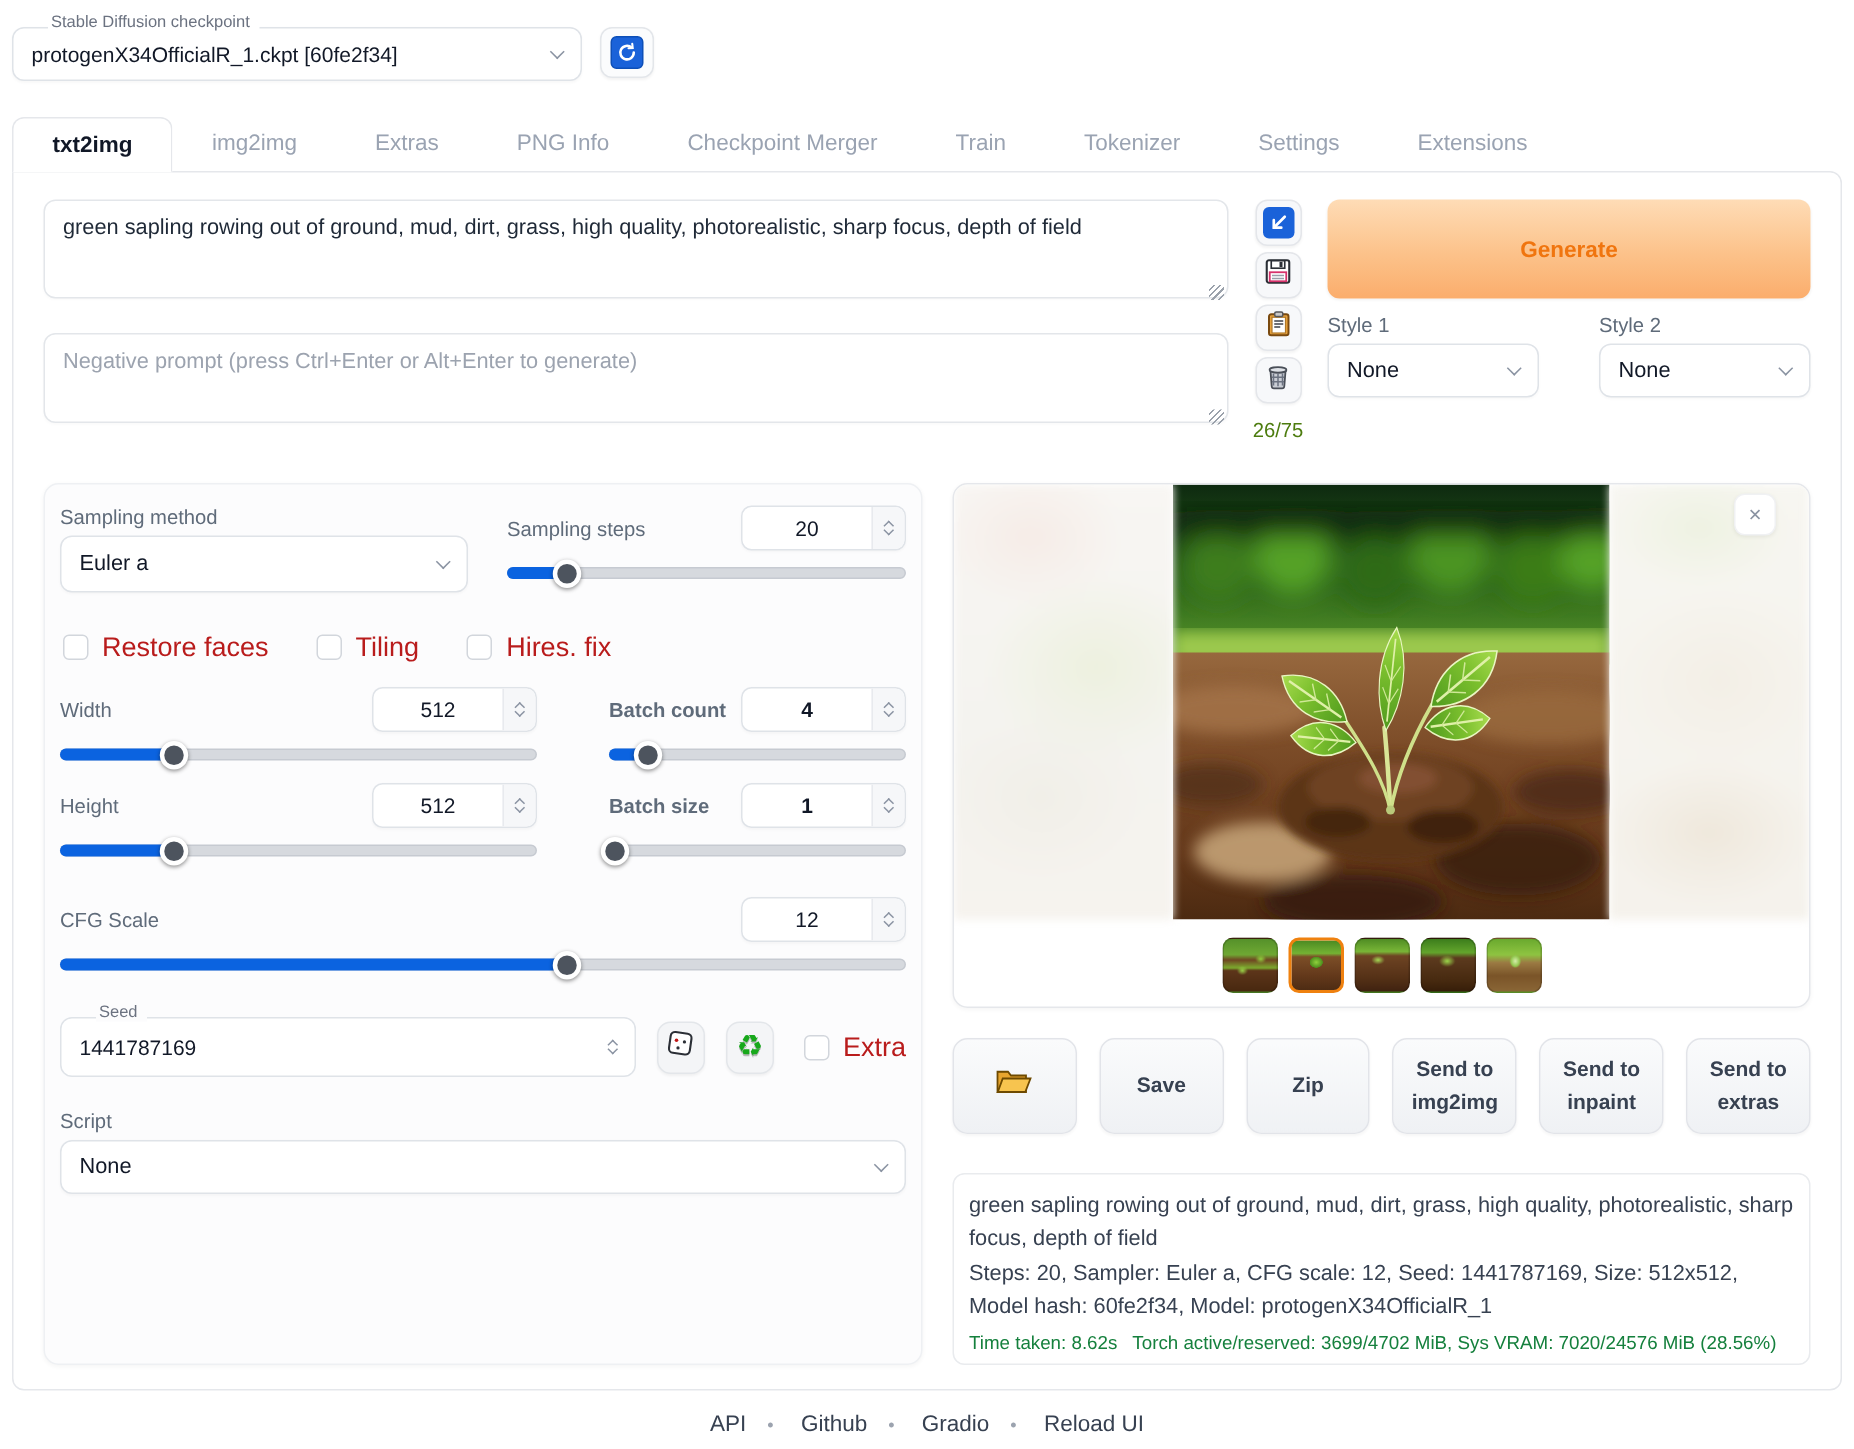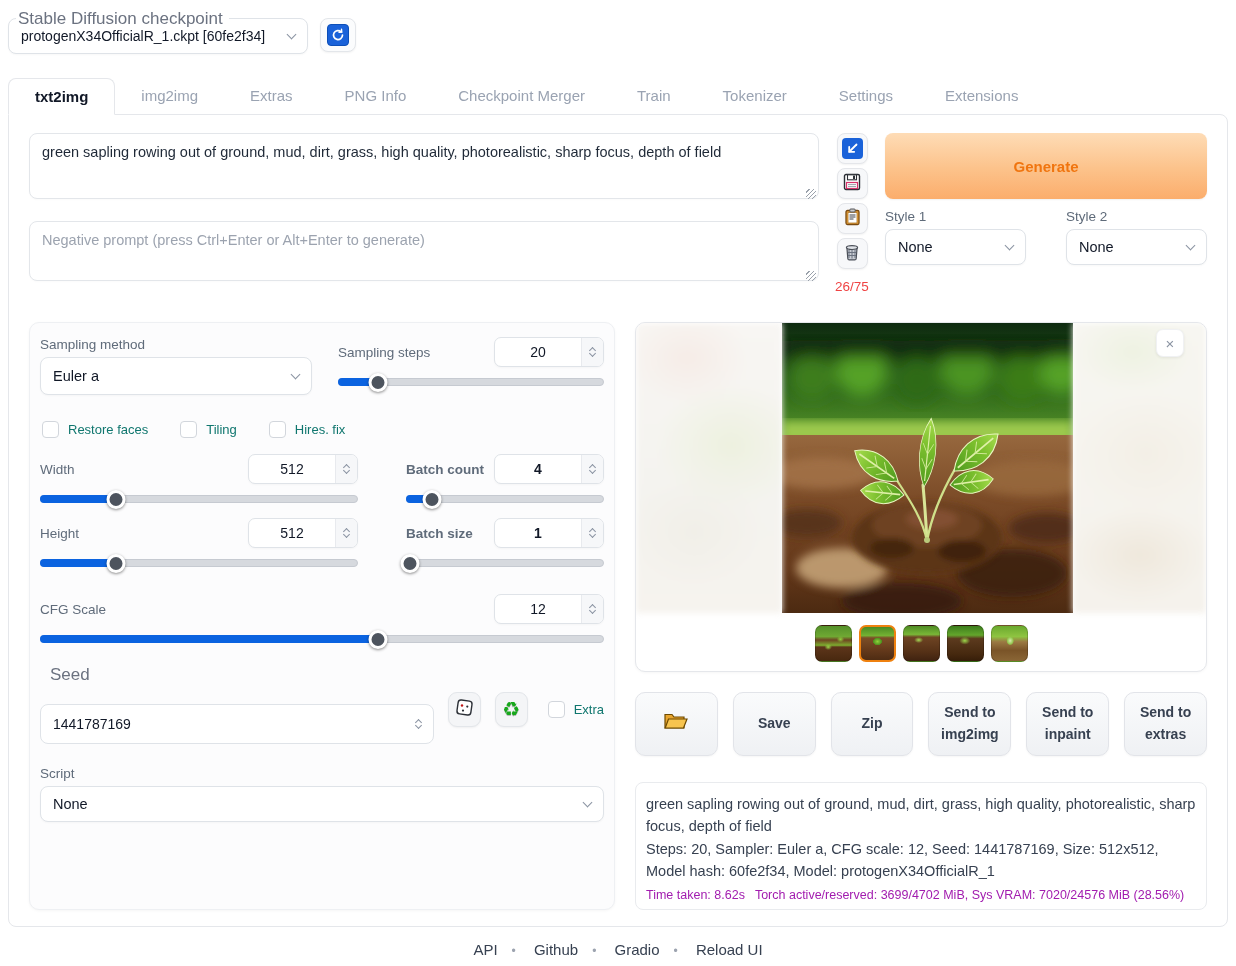--- a/index.html
+++ b/index.html
@@ -2,22 +2,22 @@
 <html><head>
 <meta charset="utf-8">
 <style>
   * { margin:0; padding:0; box-sizing:border-box; }
   html,body { width:1236px; height:966px; background:#ffffff; font-family:"Liberation Sans",sans-serif; color:#1f2937; overflow:hidden; }
   .app { padding:10px 8px 0 8px; }
 
   
   .header-row { display:flex; align-items:flex-start; gap:12px; margin-top:8px; }
   .field-wrap { position:relative; }
-  .field-legend { position:absolute; top:-9px; left:8px; background:#fff; padding:0 6px 0 2px; font-size:17px; color:#6b7280; white-space:nowrap; }
-  .checkpoint-box { width:300px; height:36px; border:1px solid #dfe3e8; border-radius:8px; background:#fff; display:flex; align-items:center; justify-content:space-between; padding:0 12px; box-shadow:0 1px 2px rgba(0,0,0,.03); cursor:pointer; }
+  .field-legend { position:absolute; top:-9px; left:24px; background:#fff; padding:0 6px 0 2px; font-size:11px; color:#6b7280; white-space:nowrap; }
+  .checkpoint-box { width:380px; height:36px; border:1px solid #dfe3e8; border-radius:8px; background:#fff; display:flex; align-items:center; justify-content:space-between; padding:0 12px; box-shadow:0 1px 2px rgba(0,0,0,.03); cursor:pointer; }
   .checkpoint-box .val { font-size:14px; color:#111827; }
   .icon-sq-btn { width:36px; height:34px; border:1px solid #e3e6ea; border-radius:8px; background:#fbfcfd; display:flex; align-items:center; justify-content:center; box-shadow:0 1px 2px rgba(0,0,0,.05); cursor:pointer; }
   .refresh-chip { width:22px; height:22px; background:#1a62d9; border:1px solid #0d4fb8; border-radius:4px; display:flex; align-items:center; justify-content:center; }
 
   .chev { width:7px; height:7px; border-right:1.8px solid #8a93a2; border-bottom:1.8px solid #8a93a2; display:inline-block; }
   .chev.down { transform:rotate(45deg); margin-top:-3px; }
   .chev.up   { transform:rotate(-135deg); margin-bottom:-3px; }
   .chev.sm { width:5px; height:5px; border-width:1.4px; }
 
   
@@ -32,21 +32,21 @@
   .prompt-col { flex:1; min-width:0; }
   textarea.prompt { width:100%; height:66px; border:1px solid #e3e6ea; border-radius:8px; padding:10px 12px; font-family:"Liberation Sans",sans-serif; font-size:14.5px; color:#1f2937; resize:none; outline:none; box-shadow:0 1px 2px rgba(0,0,0,.02); background:#fff; }
   textarea.prompt::placeholder { color:#9ca3af; }
   .ta-wrap { position:relative; }
   .ta-wrap .grip { position:absolute; right:3px; bottom:4px; width:10px; height:10px; background:repeating-linear-gradient(135deg, transparent 0 2px, #9aa1ab 2px 3px); pointer-events:none; }
   .ta-wrap + .ta-wrap { margin-top:18px; }
 
   .icon-col { width:38px; display:flex; flex-direction:column; align-items:center; gap:4px; }
   .mini-btn { width:31px; height:31px; border:1px solid #e4e6ea; border-radius:8px; background:#f7f8fa; display:flex; align-items:center; justify-content:center; box-shadow:0 1px 2px rgba(0,0,0,.05); cursor:pointer; }
   .paste-chip { width:21px; height:21px; background:#1a62d9; border-radius:4px; display:flex; align-items:center; justify-content:center; }
-  .token-counter { margin-top:6px; font-size:13.5px; color:#ef4444; }
+  .token-counter { margin-top:6px; font-size:13.5px; color:#4d7c0f; }
 
   
   .gen-col { width:322px; }
   .generate-btn { width:100%; height:66px; border:none; border-radius:8px; background:linear-gradient(180deg,#fedcb6 0%,#fcc28a 55%,#fbad6c 100%); color:#f0750f; font-weight:700; font-size:15px; font-family:"Liberation Sans",sans-serif; cursor:pointer; box-shadow:0 1px 2px rgba(0,0,0,.06); }
   .styles-row { display:flex; gap:40px; margin-top:10px; }
   .style-block { width:141px; }
   .small-label { font-size:13.5px; color:#5f6b7a; margin-bottom:5px; display:block; }
   .dropdown { height:36px; border:1px solid #dfe3e8; border-radius:8px; background:#fff; display:flex; align-items:center; justify-content:space-between; padding:0 12px; box-shadow:0 1px 2px rgba(0,0,0,.03); cursor:pointer; }
   .dropdown .val { font-size:14.5px; color:#111827; }
 
@@ -63,33 +63,33 @@
   .numbox .spin { width:22px; border-left:1px solid #e8eaee; background:#f6f7f9; display:flex; flex-direction:column; align-items:center; justify-content:center; gap:4px; cursor:pointer; }
 
   .slider { position:relative; height:18px; margin-top:4px; }
   .slider .track { position:absolute; left:0; right:0; top:5px; height:8px; background:#d6d9de; border:1px solid #c6cad1; border-radius:5px; }
   .slider .fill { position:absolute; left:0; top:5px; width:var(--p); height:8px; background:#0b63e0; border-radius:5px 0 0 5px; }
   .slider .knob { position:absolute; left:var(--p); top:0; width:19px; height:19px; border-radius:50%; background:#4d545e; border:3px solid #fff; box-shadow:0 1px 3px rgba(0,0,0,.45); transform:translateX(-50%); cursor:grab; }
 
   .checks-row { display:flex; gap:32px; margin:26px 2px 16px 2px; }
   .check { display:flex; align-items:center; gap:9px; cursor:pointer; }
   .cbox { width:17px; height:17px; border:1.6px solid #d2d6dc; border-radius:4px; background:#fff; }
-  .check span.lbl { font-size:13px; color:#0f766e; }
+  .check span.lbl { font-size:18px; color:#b91c1c; }
 
   .dims-grid { display:flex; gap:48px; }
   .dims-left { width:318px; }
   .dims-right { flex:1;font-weight:bold; }
   .dim-block { margin-bottom:10px; }
 
   .cfg-block { margin-top:12px; }
 
   .seed-row { display:flex; align-items:center; gap:14px; margin-top:26px; }
   .seed-field { position:relative; width:420px; }
   .seed-field .field-legend { background:#fcfcfd; }
-  .seed-box { height:40px; border:1px solid #dfe3e8; border-radius:8px; background:#fff; display:flex; align-items:center; justify-content:space-between; padding:0 12px;margin-top:30px; }
+  .seed-box { height:40px; border:1px solid #dfe3e8; border-radius:8px; background:#fff; display:flex; align-items:center; justify-content:space-between; padding:0 12px; }
   .seed-box .val { font-size:14px; color:#111827; }
   .seed-spin { display:flex; flex-direction:column; gap:4px; cursor:pointer; }
   .tool-btn { width:35px; height:35px; border:1px solid #e3e6ea; border-radius:9px; background:#f4f5f7; display:flex; align-items:center; justify-content:center; box-shadow:0 1px 2px rgba(0,0,0,.05); cursor:pointer; }
   .recycle-glyph { color:#17a81b; font-size:20px; line-height:1; text-shadow:0 1px 0 rgba(0,0,0,.25); }
 
   .script-block { margin-top:22px; }
   .script-dd { width:100%; }
 
   
   .output-col { flex:1; display:flex; flex-direction:column; }
@@ -126,21 +126,21 @@
   .thumb:nth-child(5){ background:
       radial-gradient(5px 6px at 52% 42%, #d8edad 0%, #8fc54a 60%, rgba(0,0,0,0) 75%),
       linear-gradient(180deg,#6aa92e 0%, #8ec441 30%, #9b7a43 45%, #7a5428 70%, #8a6636 100%); }
   .thumb.selected { border:2px solid #ef810f; }
 
   .out-btns { display:flex; gap:15px; margin-top:20px; }
   .out-btn { flex:1; height:64px; border:1px solid #e2e4e9; border-radius:10px; background:linear-gradient(180deg,#fafbfc 0%, #eff1f4 100%); font-family:"Liberation Sans",sans-serif; font-weight:700; font-size:14px; color:#374151; line-height:1.55; cursor:pointer; box-shadow:0 1px 2px rgba(0,0,0,.04); padding:0 6px; }
 
   .info-panel { margin-top:26px; border:1px solid #e9ebee; border-radius:8px; padding:10px 10px 7px 10px; }
   .info-text { font-size:14.5px; color:#374151; line-height:1.55; }
-  .info-time { margin-top:5px; font-size:12.5px; color:#a21caf; }
+  .info-time { margin-top:5px; font-size:12.5px; color:#15803d; }
   .info-time .gap { display:inline-block; width:10px; }
 
   
   .footer { margin-top:14px; text-align:center; }
   .f-links { font-size:15px; color:#374151; }
   .f-links .lnk { margin:0 14px; cursor:pointer; }
   .f-links .dot { color:#9ca3af; font-size:12px; }
   .f-vers { margin-top:8px; font-size:12.5px; color:#4b5563; }
 </style>
 </head>

